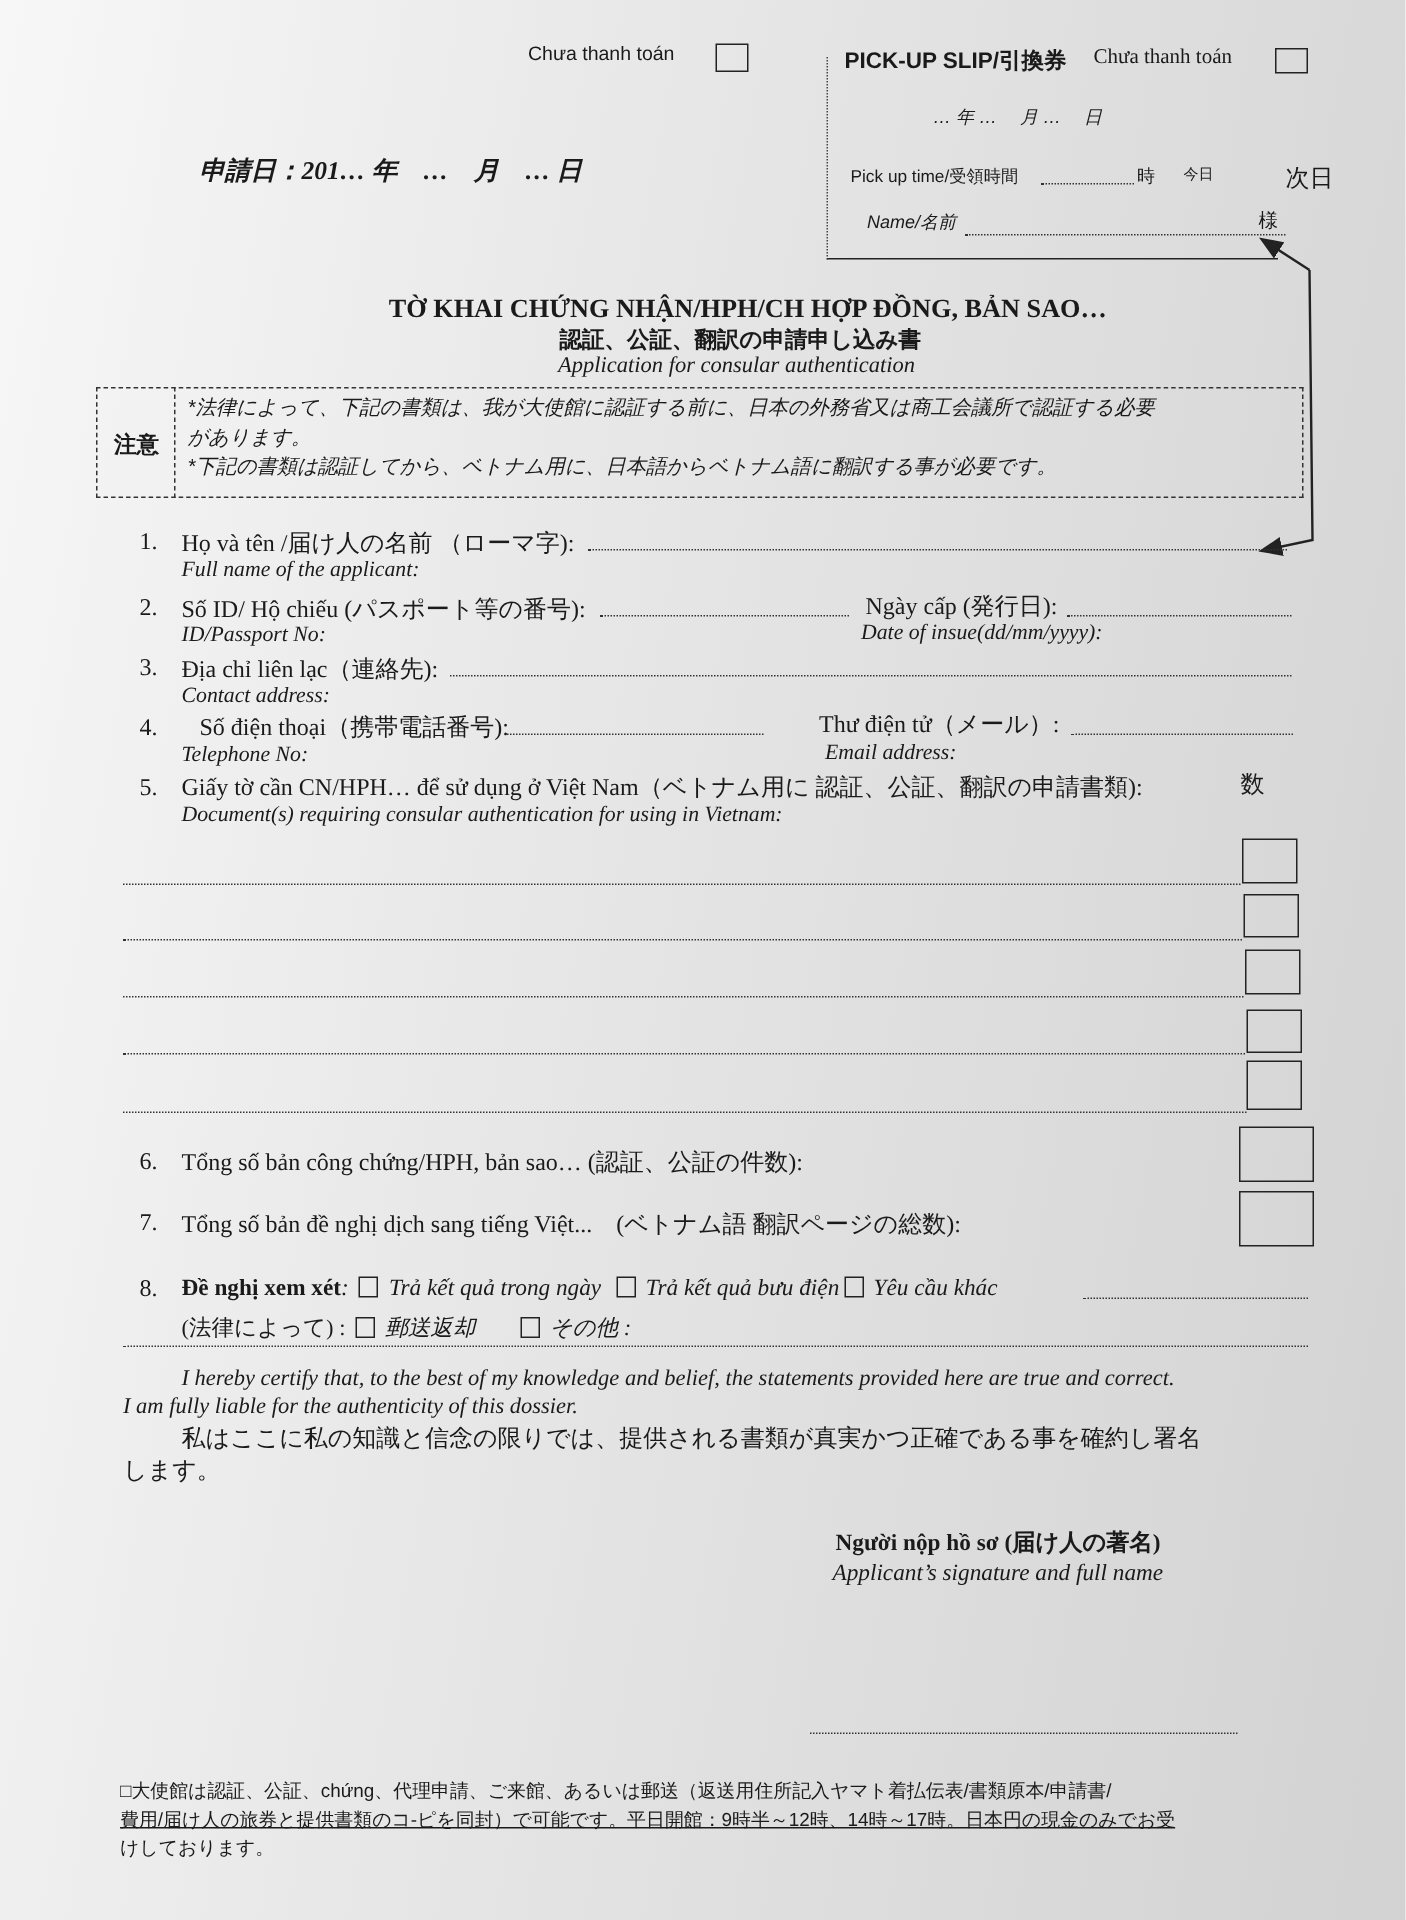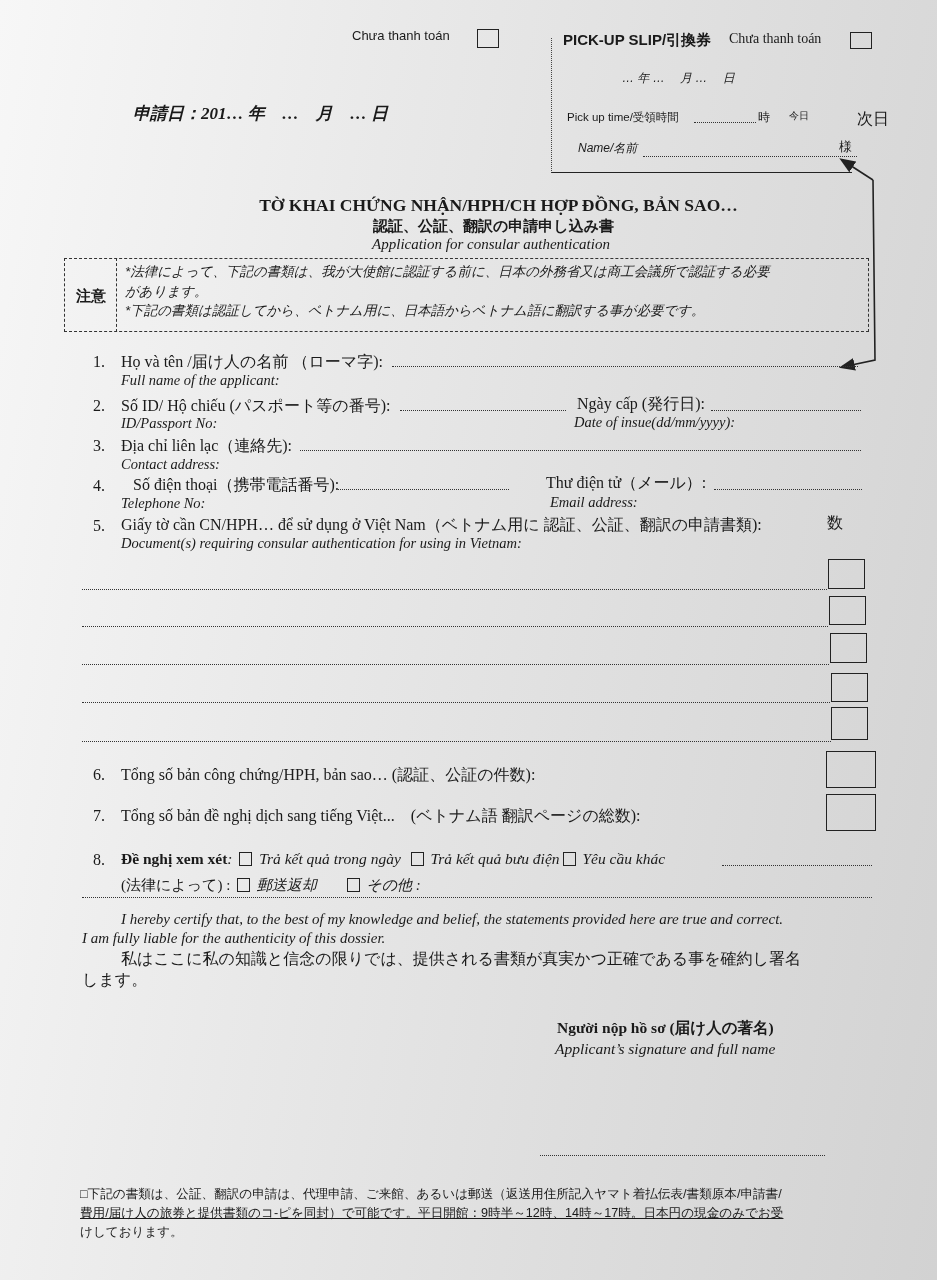--- a/index.html
+++ b/index.html
@@ -135,15 +135,15 @@
 
 <span class="abs serif it" style="left:121px;top:911px;font-size:15px;">I hereby certify that, to the best of my knowledge and belief, the statements provided here are true and correct.</span>
 <span class="abs serif it" style="left:82px;top:930px;font-size:15px;">I am fully liable for the authenticity of this dossier.</span>
 <span class="abs sans" style="left:121px;top:949px;font-size:16px;">私はここに私の知識と信念の限りでは、提供される書類が真実かつ正確である事を確約し署名</span>
 <span class="abs sans" style="left:82px;top:970px;font-size:16px;">します。</span>
 
 <span class="abs serif b" style="left:557px;top:1018px;font-size:15.5px;">Người nộp hồ sơ (届け人の著名)</span>
 <span class="abs serif it" style="left:555px;top:1040px;font-size:15.5px;">Applicant’s signature and full name</span>
 <div class="dotline" style="left:540px;top:1155px;width:285px;border-bottom-width:1px;"></div>
 
-<span class="abs sans" style="left:80px;top:1186px;font-size:12.6px;">□下記の書類は、公証、翻訳の申請は、代理申請、ご来館、あるいは郵送（返送用住所記入ヤマト着払伝表/書類原本/申請書/</span>
+<span class="abs sans" style="left:80px;top:1186px;font-size:12.6px;">□大使館は認証、公証、chứng、代理申請、ご来館、あるいは郵送（返送用住所記入ヤマト着払伝表/書類原本/申請書/</span>
 <span class="abs sans" style="left:80px;top:1205px;font-size:12.6px;text-decoration:underline;">費用/届け人の旅券と提供書類のコ-ピを同封）で可能です。平日開館：9時半～12時、14時～17時。日本円の現金のみでお受</span>
 <span class="abs sans" style="left:80px;top:1224px;font-size:12.6px;">けしております。</span>
 
 </body></html>

